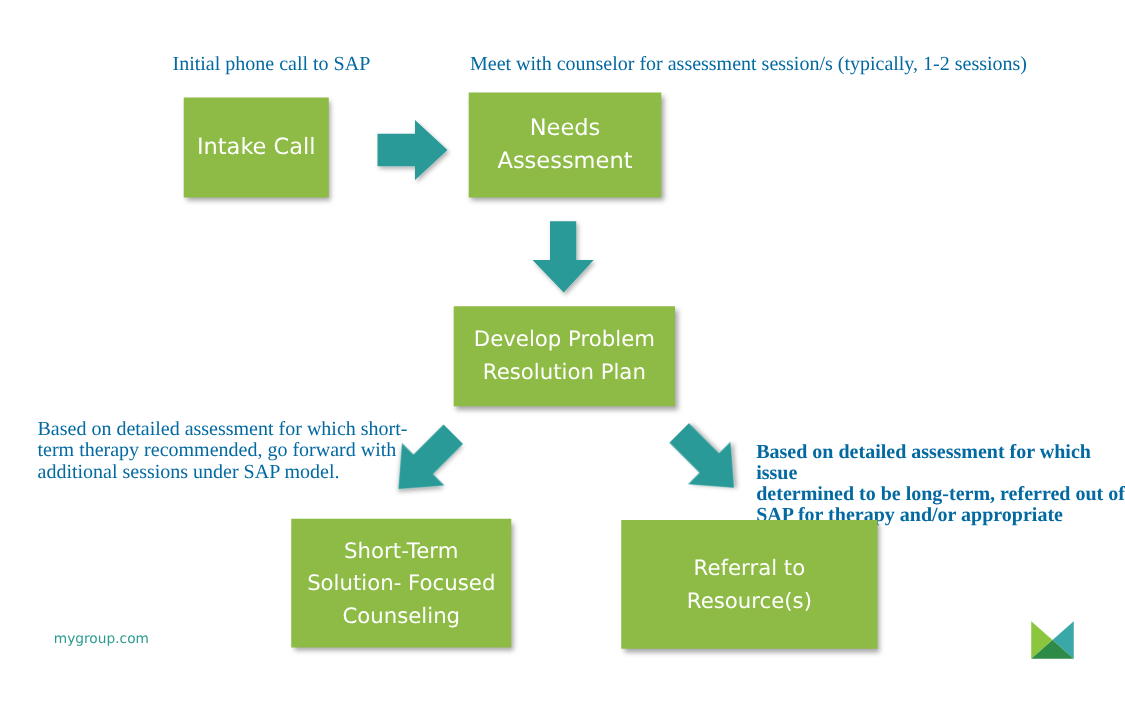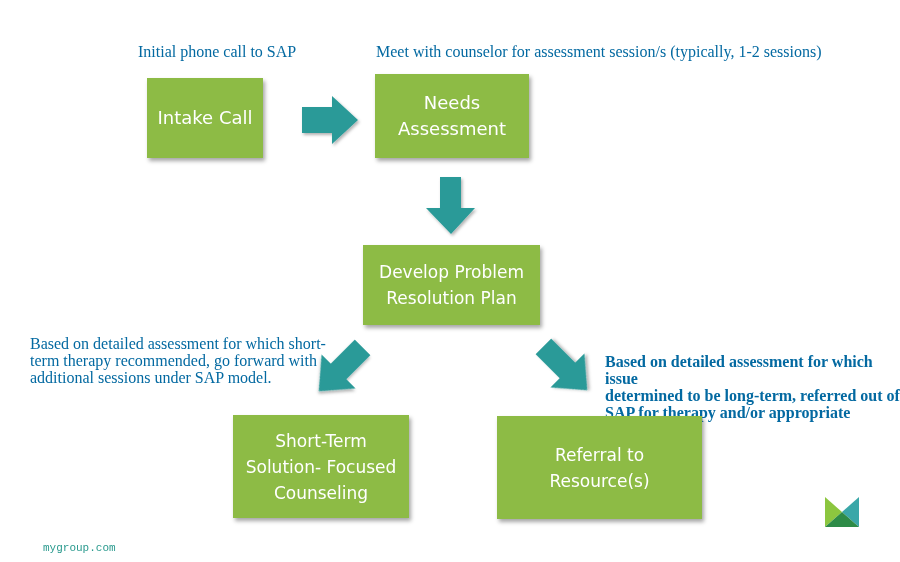--- a/index.html
+++ b/index.html
@@ -80,19 +80,19 @@
 
   <g transform="translate(340,370) rotate(45)" filter="url(#sh)">
     <polygon fill="#2a9a98" points="-11,-32 11,-32 11,2 24,2 0,30 -24,2 -11,2"></polygon>
   </g>
 
   <g transform="translate(566,369) rotate(-45)" filter="url(#sh)">
     <polygon fill="#2a9a98" points="-11,-32 11,-32 11,2 24,2 0,30 -24,2 -11,2"></polygon>
   </g>
 </svg>
 
-<div class="footer" style="left:43px;top:542px;font-family:Liberation Mono, monospace;">mygroup.com</div>
+<div class="footer" style="left:43px;top:504px;">mygroup.com</div>
 
 <svg class="arrow" width="34" height="30" style="left:825px;top:497px;">
   <polygon points="0,0 17,15 0,30" fill="#8cc63f"></polygon>
   <polygon points="34,0 34,30 17,15" fill="#3aa7a8"></polygon>
   <polygon points="0,30 17,15 34,30" fill="#2e8b47"></polygon>
 </svg>
 
 </body></html>

